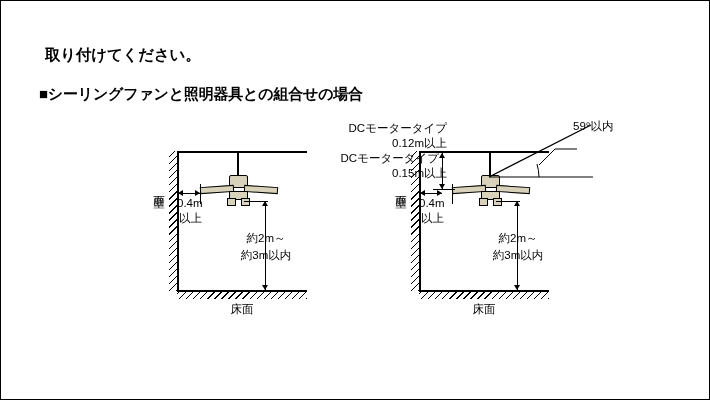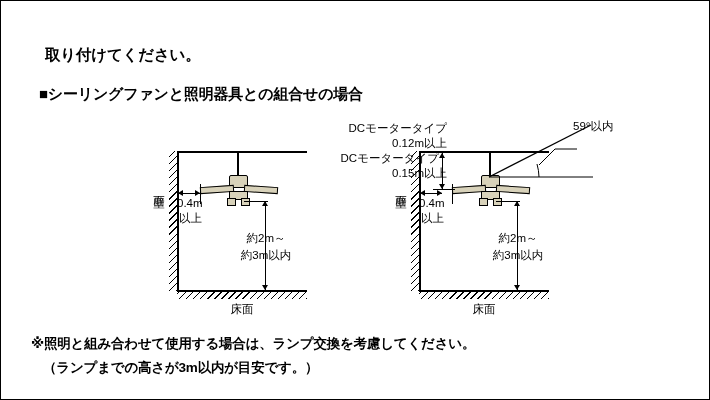--- a/index.html
+++ b/index.html
@@ -221,16 +221,14 @@
     <div class="arr-up" style="left:513px; top:200px;"></div>
     <div class="arr-dn" style="left:513px; top:284px;"></div>
     <div class="thin-h" style="left:495px; top:200px; width:24px;"></div>
 
     <div class="lbl" style="left:474px; top:230px; width:86px; text-align:center;">約2m～</div>
     <div class="lbl" style="left:474px; top:247px; width:86px; text-align:center;">約3m以内</div>
 
     <div class="lbl" style="left:438px; top:301px; width:90px; text-align:center;">床面</div>
   </div>
 
-  <div class="txt" id="note1">※照明と組み合わせて使用する場合は、ランプ交換を考慮してください。</div>
-  <div class="txt" id="note2">（ランプまでの高さが3m以内が目安です。）</div>
 
 </div>
 
 </body></html>

